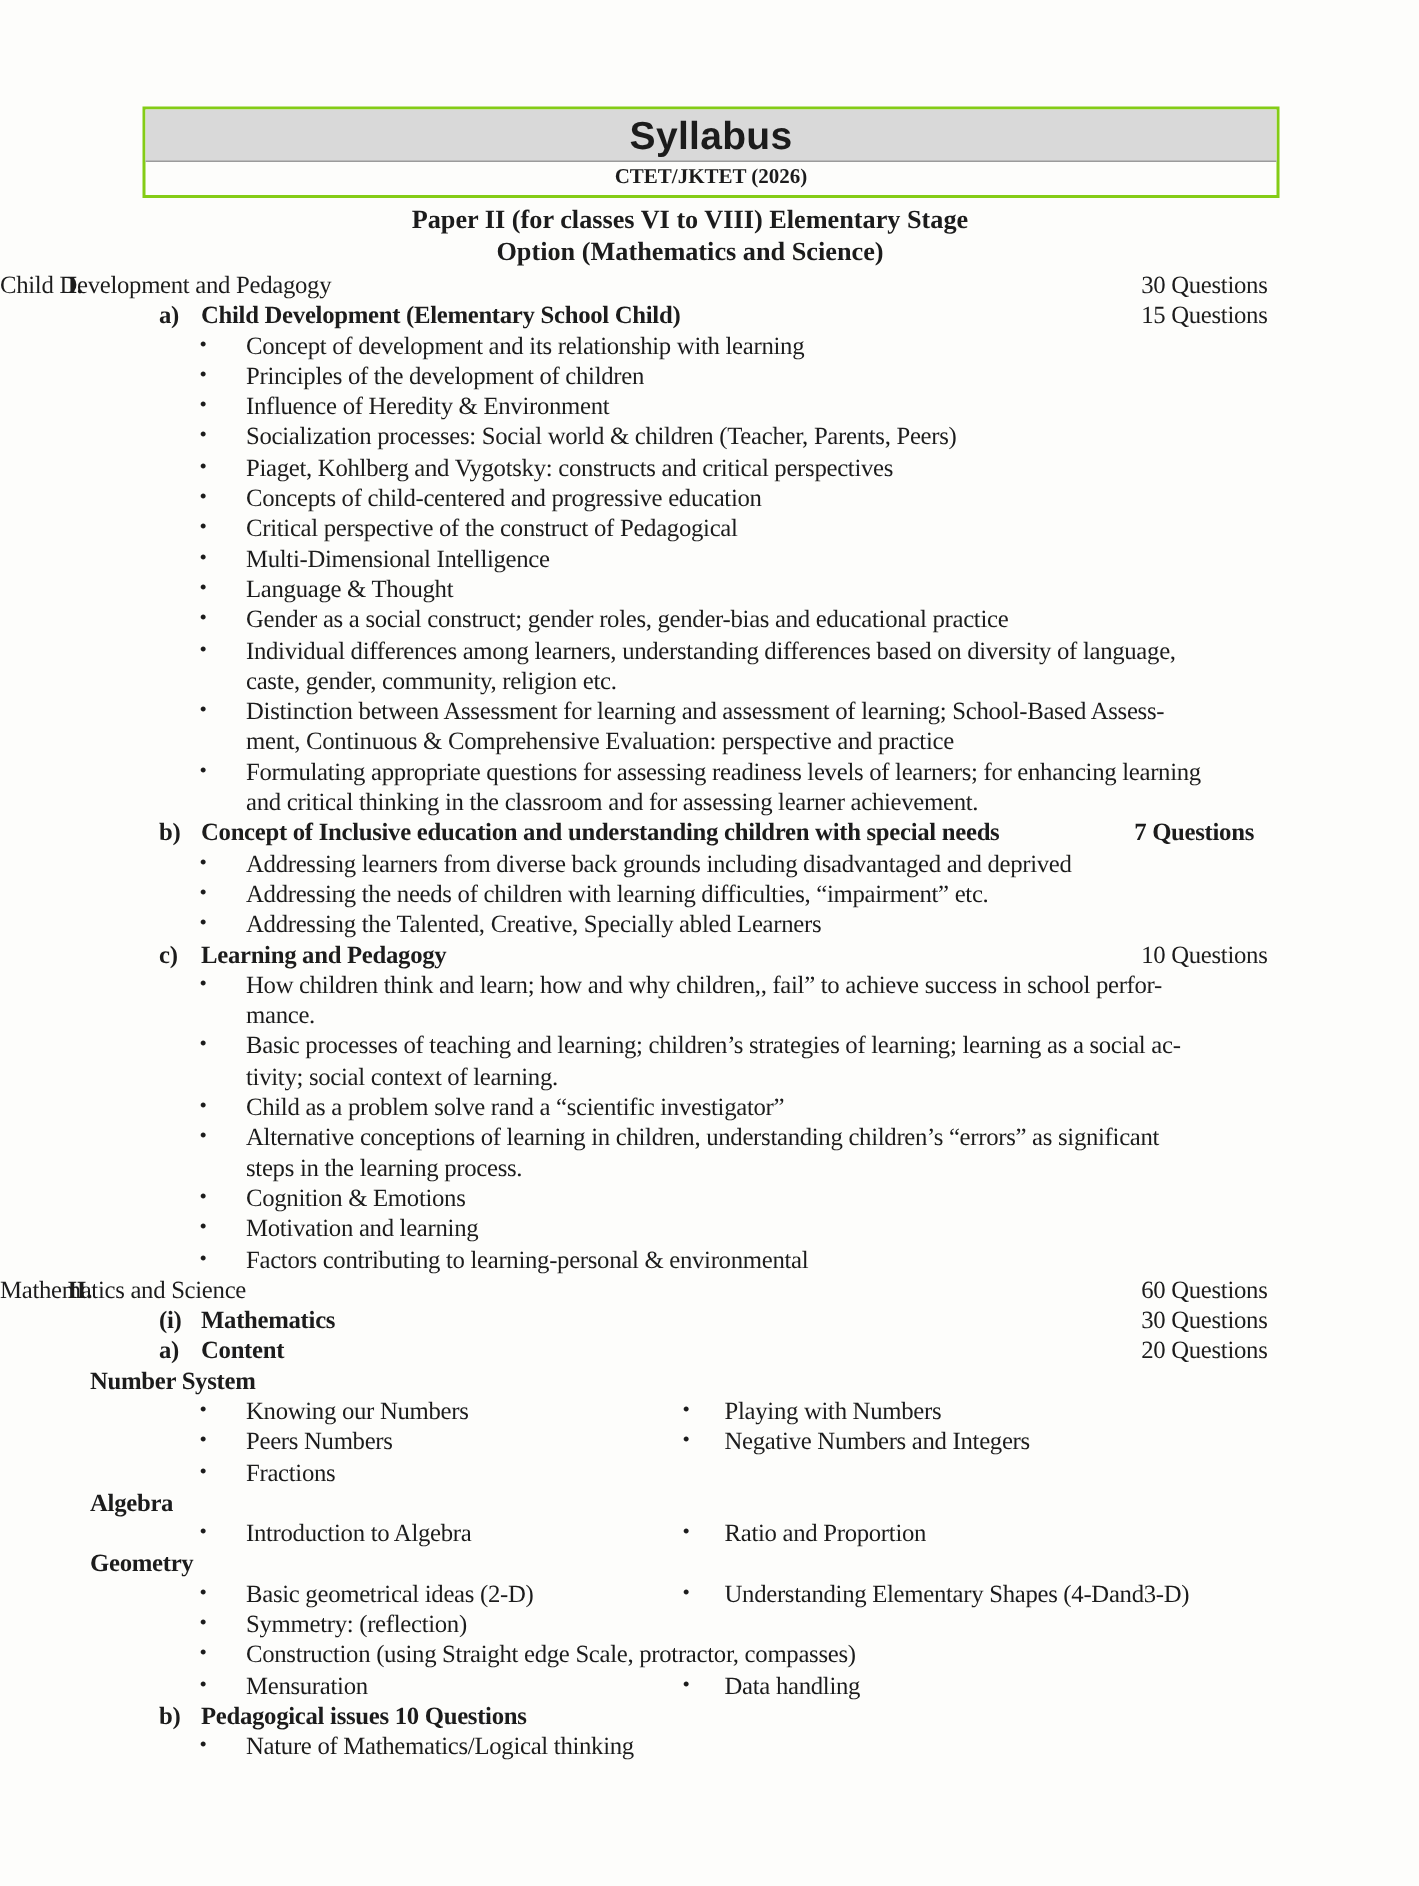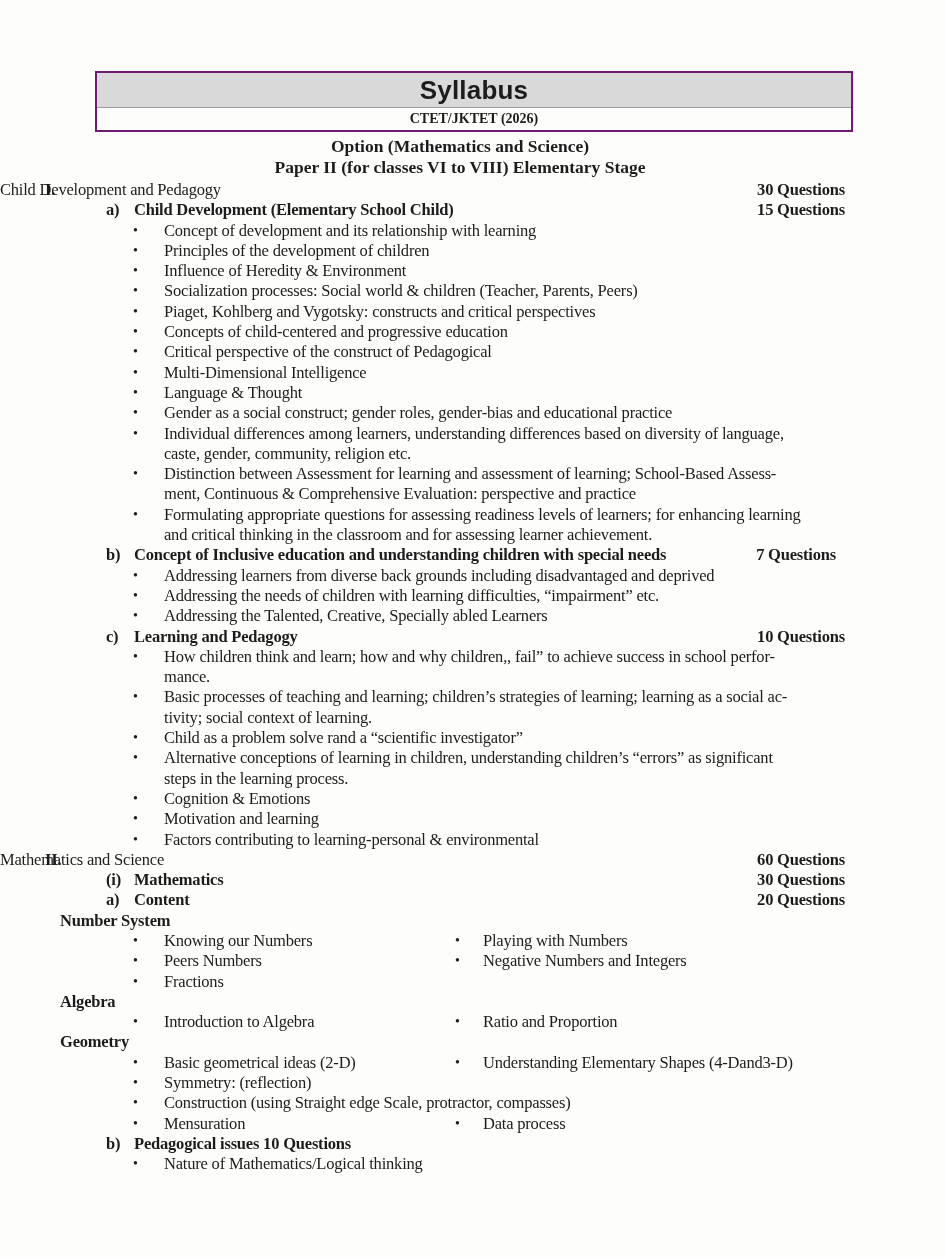--- a/index.html
+++ b/index.html
@@ -6,21 +6,21 @@
   body {
     width:946px; height:1257px;
     background:#fdfdfb;
     color:#1c1c1c;
     font-family:"Liberation Serif", serif;
     overflow:hidden;
   }
   .header-box {
     margin:71px 0 0 95px;
     width:758px;
-    border:2px solid #701a75;
+    border:2px solid #84cc16;
     box-sizing:border-box;
   }
   .hb-title {
     background:#d9d9d9;
     border-bottom:1px solid #9b9b9b;
     text-align:center;
     font-family:"Liberation Sans", sans-serif;
     font-weight:bold;
     font-size:26px;
     line-height:34px;
@@ -47,41 +47,41 @@
     margin-top:3px;
     font-size:16.5px;
     line-height:20.3px;
     letter-spacing:-0.2px;
   }
   .row { position:relative; min-height:20.3px; }
   .num { position:absolute; left:45px; top:0; font-weight:bold; }
   .sec-title { display:inline-block; font-weight:normal; }
   .sub-label { position:absolute; left:106px; top:0; font-weight:bold; }
   .sub-title { display:inline-block; margin-left:134px; font-weight:bold; }
-  .right { position:absolute; right:101px; top:0; font-weight:bold; white-space:nowrap; }
+  .right { position:absolute; right:101px; top:0; font-weight:normal; white-space:nowrap; }
   .sub-flex { display:flex; }
   .inline-right { font-weight:bold; margin-left:auto; margin-right:110px; white-space:nowrap; }
   .heading-title { display:inline-block; margin-left:60px; font-weight:bold; }
   .bullet-row { display:flex; padding-left:133px; }
   .glyph { width:31px; flex:none; font-size:14px; }
   .btext { white-space:pre-wrap; max-width:730px; }
   .col2 { position:absolute; left:455px; top:0; display:flex; }
   .col2 .glyph { width:28px; }
 </style>
 </head>
 <body>
 
 <div class="header-box">
   <div class="hb-title">Syllabus</div>
   <div class="hb-sub">CTET/JKTET (2026)</div>
 </div>
 
 <div class="subheads">
+  <div>Paper II (for classes VI to VIII) Elementary Stage</div>
   <div>Option (Mathematics and Science)</div>
-  <div>Paper II (for classes VI to VIII) Elementary Stage</div>
 </div>
 
 <div class="doc">
     <div class="row"><span class="num">I.</span><span class="sec-title">Child Development and Pedagogy</span><span class="right">30 Questions</span></div>
     <div class="row"><span class="sub-label">a)</span><span class="sub-title">Child Development (Elementary School Child)</span><span class="right">15 Questions</span></div>
     <div class="row bullet-row">
       <span class="glyph">•</span>
       <span class="btext">Concept of development and its relationship with learning</span>
     </div>
     <div class="row bullet-row">
@@ -232,21 +232,21 @@
     </div>
     <div class="row bullet-row">
       <span class="glyph">•</span>
       <span class="btext">Construction (using Straight edge Scale, protractor, compasses)</span>
     </div>
     <div class="row bullet-row">
       <span class="glyph">•</span>
       <span class="btext">Mensuration</span>
       <span class="col2">
         <span class="glyph">•</span>
-        <span class="btext">Data process</span>
+        <span class="btext">Data handling</span>
       </span>
     </div>
     <div class="row"><span class="sub-label">b)</span><span class="sub-title">Pedagogical issues 10 Questions</span></div>
     <div class="row bullet-row">
       <span class="glyph">•</span>
       <span class="btext">Nature of Mathematics/Logical thinking</span>
     </div>
   </div>
 
 </body></html>

